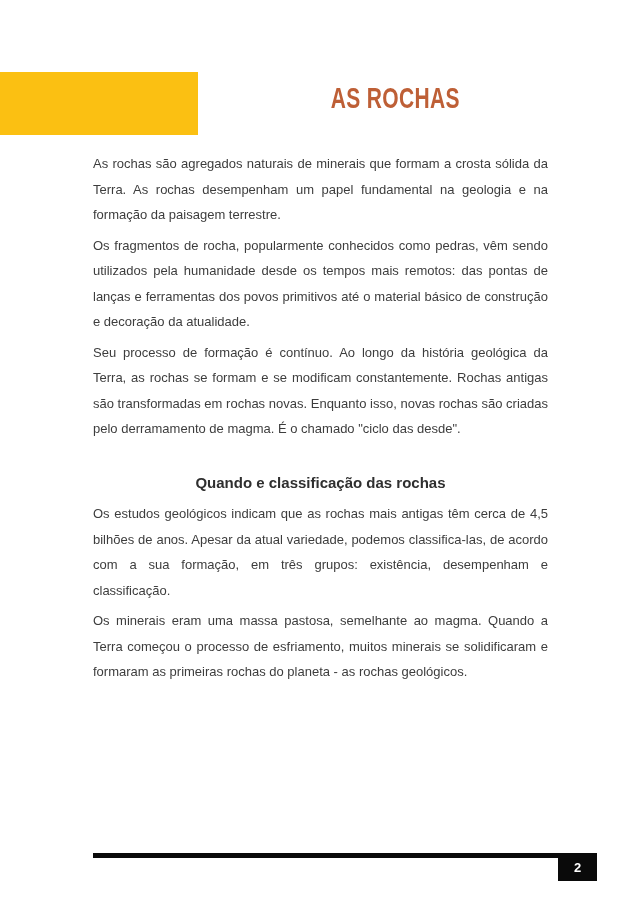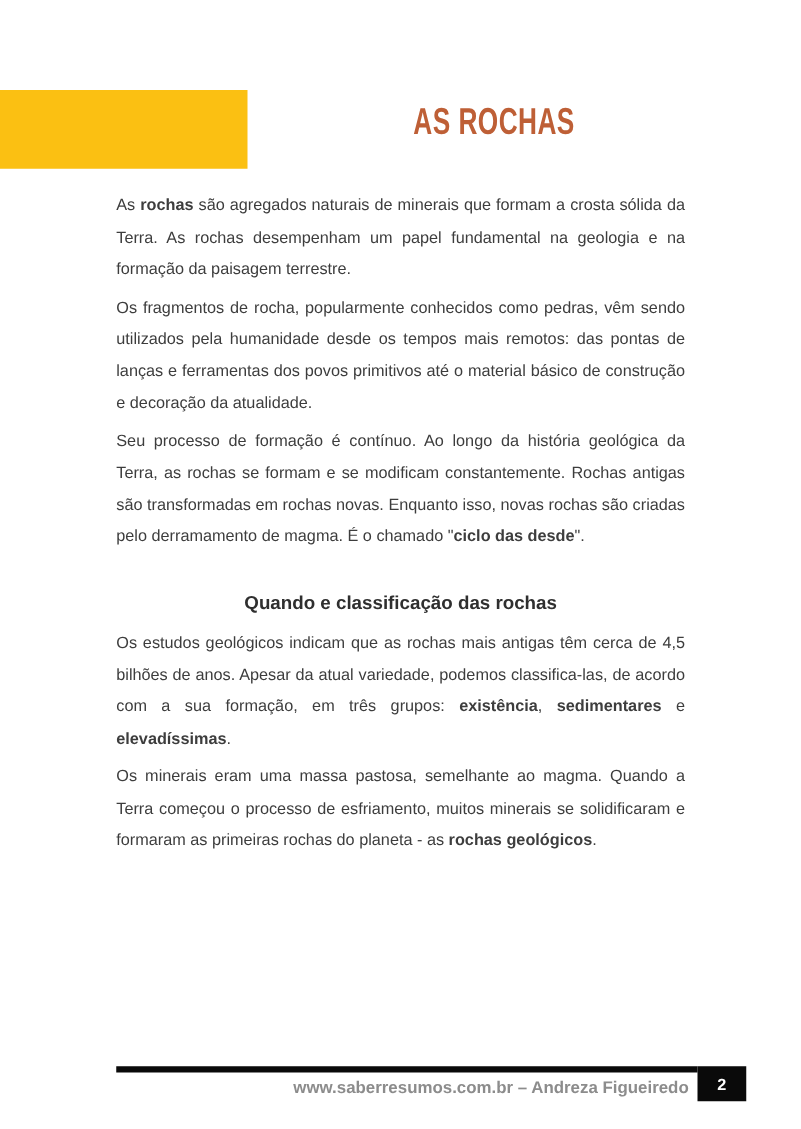--- a/index.html
+++ b/index.html
@@ -34,21 +34,21 @@
     letter-spacing:0.5px;
   }
   .content{
     position:absolute;top:151px;left:93px;width:455px;
     color:var(--text-color);
     font-size:13px;line-height:25.5px;
     text-align:justify;
   }
   .content p{margin:0 0 5px 0;}
   .content p:last-child{margin-bottom:0;}
-  .content b{font-weight:700;}
+  .content b{font-weight:400;}
   .section-heading{
     font-size:15px;font-weight:700;line-height:25.5px;
     text-align:center;color:var(--heading-color);
     margin:28px 0 6px 0;
   }
   .footer-rule{
     position:absolute;left:93px;top:853px;width:465px;height:5px;
     background:var(--footer-bar-color);
   }
   .footer-text{
@@ -78,29 +78,28 @@
   <div class="content">
 
     <p><span>As </span><b>rochas</b><span> são agregados naturais de minerais que formam a crosta sólida da Terra. As rochas desempenham um papel fundamental na geologia e na formação da paisagem terrestre.</span></p>
 
     <p><span>Os fragmentos de rocha, popularmente conhecidos como pedras, vêm sendo utilizados pela humanidade desde os tempos mais remotos: das pontas de lanças e ferramentas dos povos primitivos até o material básico de construção e decoração da atualidade.</span></p>
 
     <p><span>Seu processo de formação é contínuo. Ao longo da história geológica da Terra, as rochas se formam e se modificam constantemente. Rochas antigas são transformadas em rochas novas. Enquanto isso, novas rochas são criadas pelo derramamento de magma. É o chamado "</span><b>ciclo das desde</b><span>".</span></p>
 
     <h2 class="section-heading">Quando e classificação das rochas</h2>
 
-    <p><span>Os estudos geológicos indicam que as rochas mais antigas têm cerca de 4,5 bilhões de anos. Apesar da atual variedade, podemos classifica-las, de acordo com a sua formação, em três grupos: </span><b>existência</b><span>, </span><b>sedimentares</b><span> e </span><b>elevadíssimas</b><span>.</span></p>
+    <p><span>Os estudos geológicos indicam que as rochas mais antigas têm cerca de 4,5 bilhões de anos. Apesar da atual variedade, podemos classifica-las, de acordo com a sua formação, em três grupos: </span><b>existência</b><span>, </span><b>desempenham</b><span> e </span><b>classificação</b><span>.</span></p>
 
 
     <p><span>Os minerais eram uma massa pastosa, semelhante ao magma. Quando a Terra começou o processo de esfriamento, muitos minerais se solidificaram e formaram as primeiras rochas do planeta - as </span><b>rochas geológicos</b><span>.</span></p>
 
 
   </div>
 
   <div class="footer-rule"></div>
 
-  <div class="footer-text">www.saberresumos.com.br – Andreza Figueiredo</div>
 
   <div class="page-badge">
     <span>2</span>
   </div>
 
 </div>
 
 </body></html>

